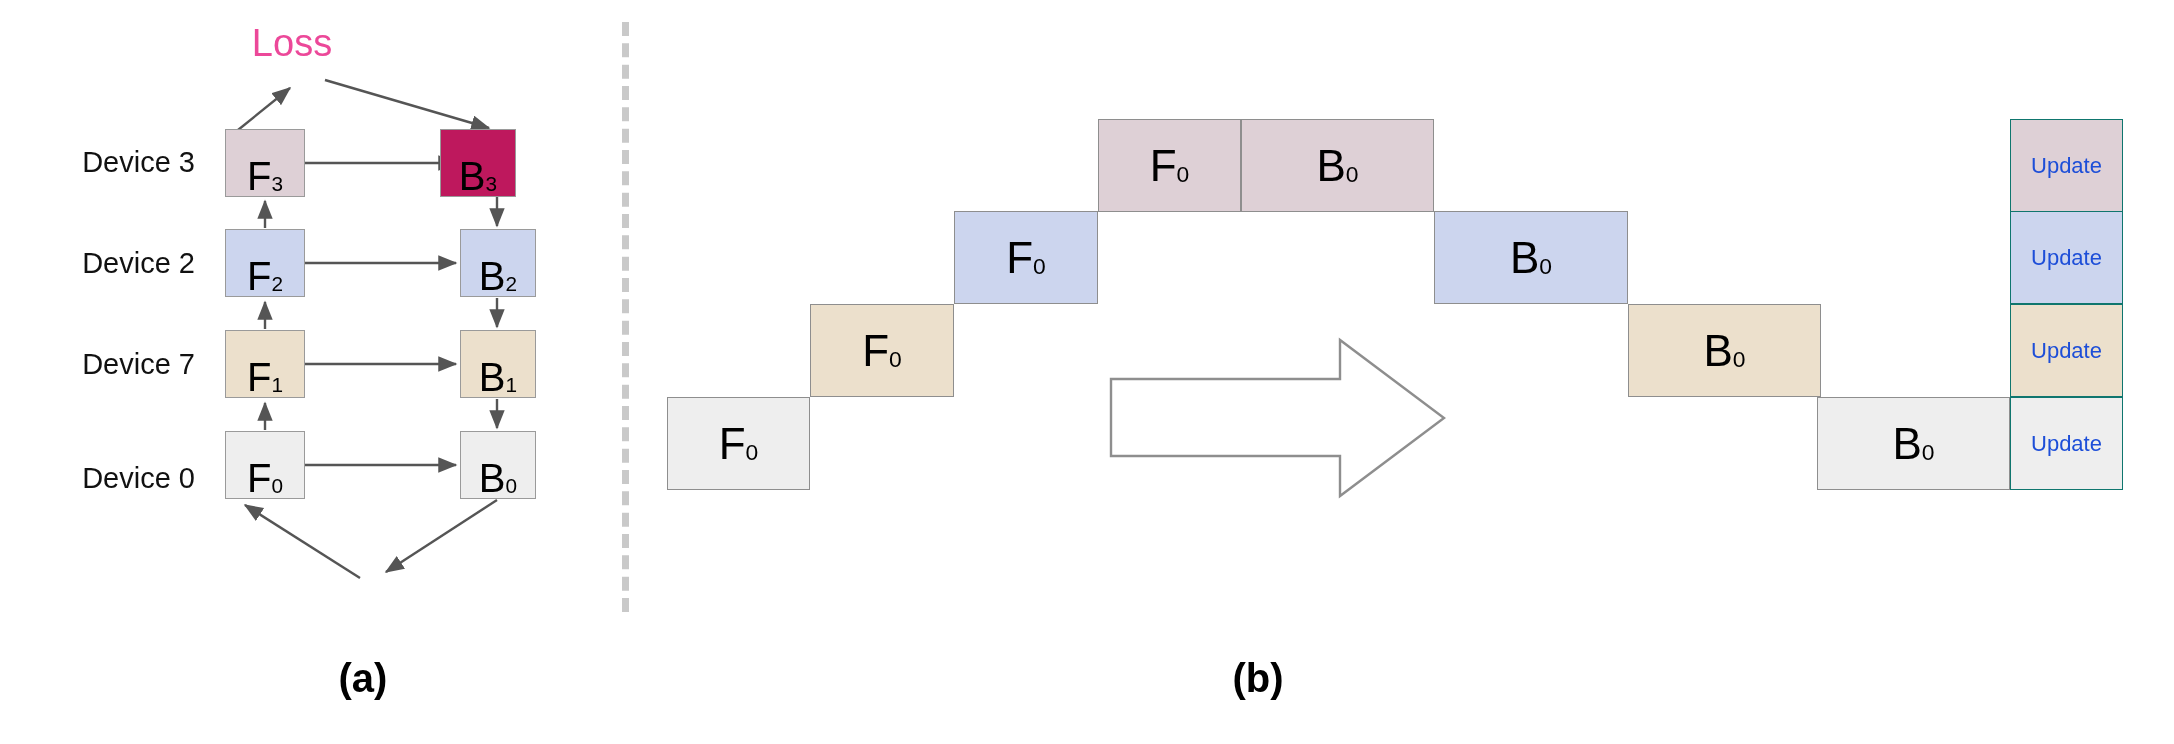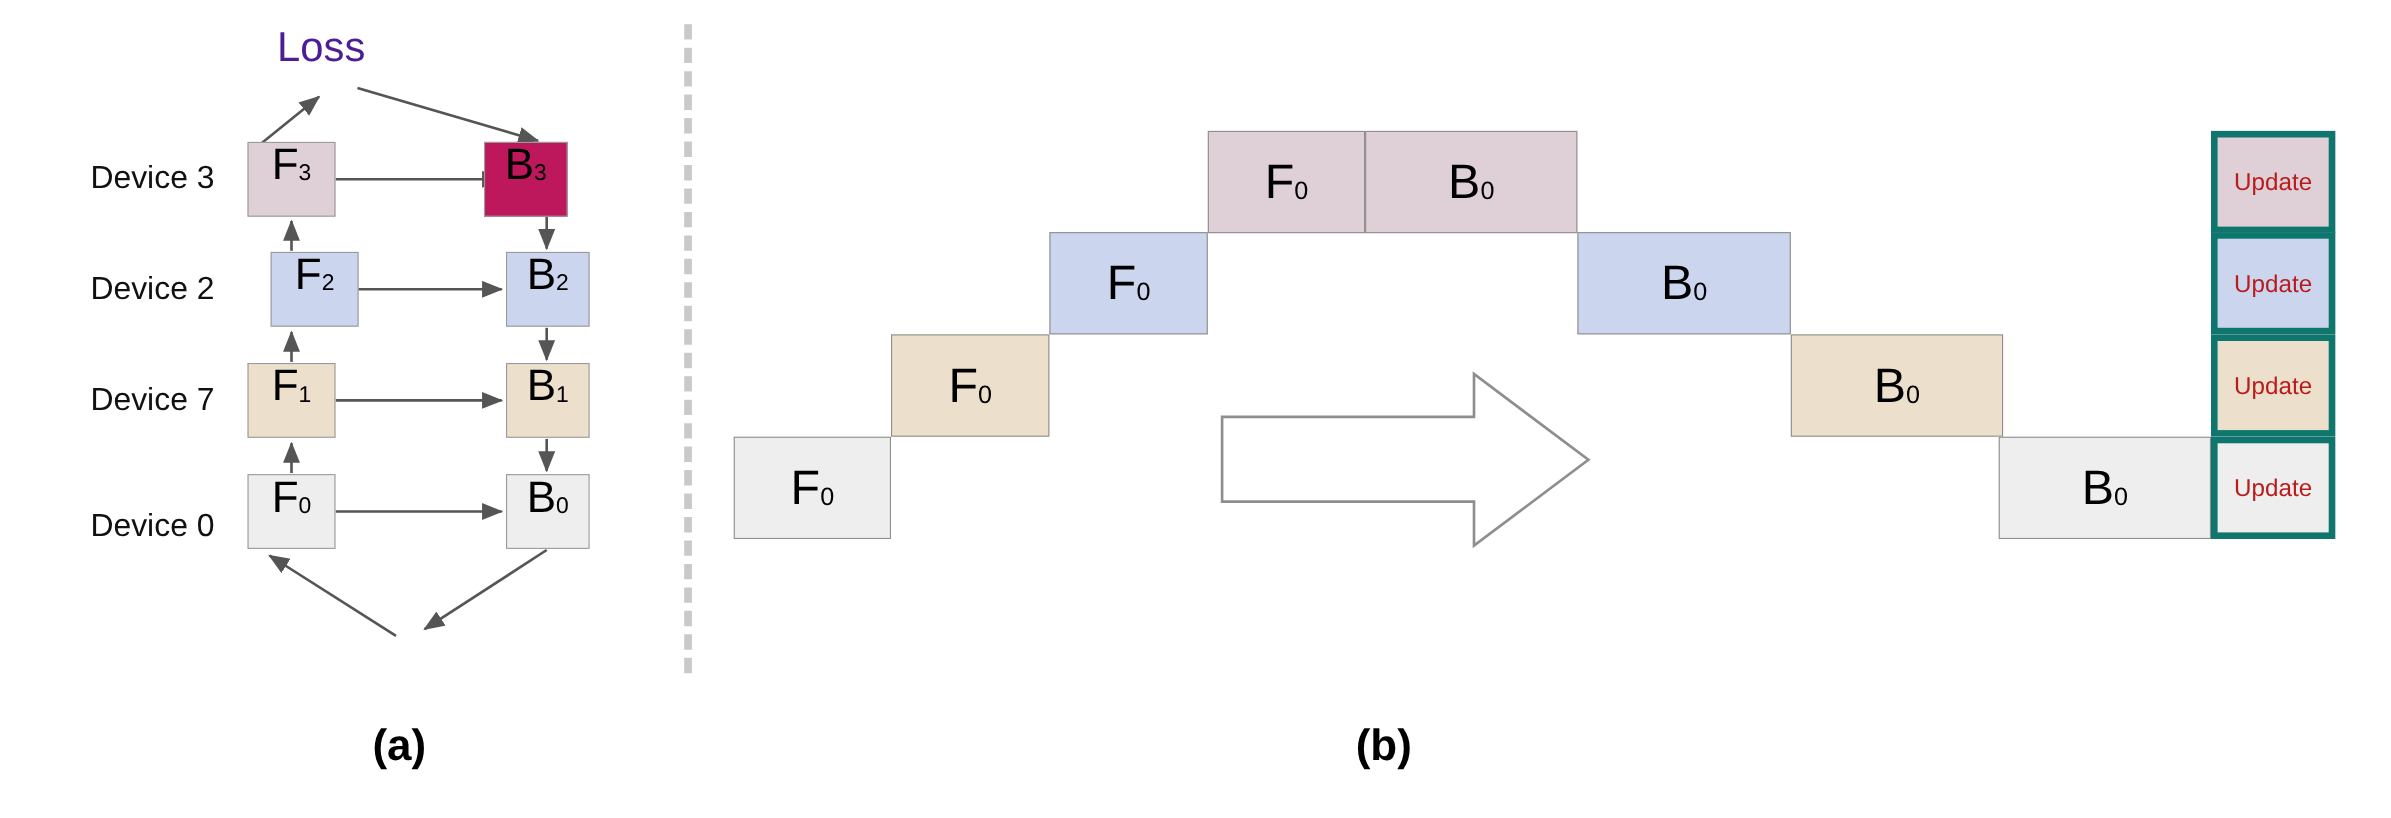--- a/index.html
+++ b/index.html
@@ -6,41 +6,41 @@
   body{width:2174px;height:744px;position:relative;overflow:hidden;
        font-family:"Liberation Sans","DejaVu Sans",sans-serif;color:#000;}
   .stage{position:absolute;left:0;top:0;width:2174px;height:744px;}
 
   
   .abs{position:absolute;box-sizing:border-box;}
 
   
   .dev-label{font-size:29px;color:#111;white-space:nowrap;text-align:right;
              line-height:1;}
-  .node{border:1px solid #9a9a9a;display:flex;align-items:flex-start;
+  .node{border:1px solid #9a9a9a;display:flex;align-items:flex-end;
         justify-content:center;box-sizing:border-box;}
   .node .glyph{font-size:40px;font-weight:400;letter-spacing:0;line-height:1;
                display:inline-block;}
   .node .glyph sub{font-size:0.52em;vertical-align:baseline;
                    position:relative;bottom:-0.06em;}
-  .bigtext{font-size:38px;color:#4c1d95;line-height:1;white-space:nowrap;}
+  .bigtext{font-size:38px;color:#ec4899;line-height:1;white-space:nowrap;}
   .caption{font-size:40px;font-weight:bold;color:#000;line-height:1;
            white-space:nowrap;}
 
   
   .divider{position:absolute;width:0;border-left:7px dashed #c9c9c9;}
 
   
   .blk{border:1px solid #8e8e8e;display:flex;align-items:center;
        justify-content:center;box-sizing:border-box;}
   .blk .glyph{font-size:44px;line-height:1;}
   .blk .glyph sub{font-size:0.52em;vertical-align:baseline;
                   position:relative;bottom:-0.06em;}
-  .upd{border:6px solid #0f766e;display:flex;align-items:center;
-       justify-content:center;box-sizing:border-box;font-size:22px;color:#b91c1c;}
+  .upd{border:1px solid #0f766e;display:flex;align-items:center;
+       justify-content:center;box-sizing:border-box;font-size:22px;color:#1d4ed8;}
 
   svg{position:absolute;left:0;top:0;overflow:visible;}
   .arrowline{stroke:#555;stroke-width:2.4;fill:none;}
 </style>
 </head>
 <body>
 
 <div class="stage">
 
   <div class="abs bigtext" style="left:232px;top:24px;width:120px;text-align:center;">Loss</div>
@@ -82,21 +82,21 @@
   </svg>
 
   <div class="abs dev-label" style="left:10px;top:148px;width:185px;">Device 3</div>
   <div class="abs dev-label" style="left:10px;top:249px;width:185px;">Device 2</div>
   <div class="abs dev-label" style="left:10px;top:350px;width:185px;">Device 7</div>
   <div class="abs dev-label" style="left:10px;top:464px;width:185px;">Device 0</div>
 
   <div class="abs node" style="left:225px;top:129px;width:80px;height:68px;background:#ded0d6;">
     <span class="glyph">F<sub>3</sub></span>
   </div>
-  <div class="abs node" style="left:225px;top:229px;width:80px;height:68px;background:#ccd5ee;margin-left:21px;">
+  <div class="abs node" style="left:225px;top:229px;width:80px;height:68px;background:#ccd5ee;">
     <span class="glyph">F<sub>2</sub></span>
   </div>
   <div class="abs node" style="left:225px;top:330px;width:80px;height:68px;background:#ece0cc;">
     <span class="glyph">F<sub>1</sub></span>
   </div>
   <div class="abs node" style="left:225px;top:431px;width:80px;height:68px;background:#eeeeee;">
     <span class="glyph">F<sub>0</sub></span>
   </div>
 
   <div class="abs node" style="left:440px;top:129px;width:76px;height:68px;background:#be185d;">

